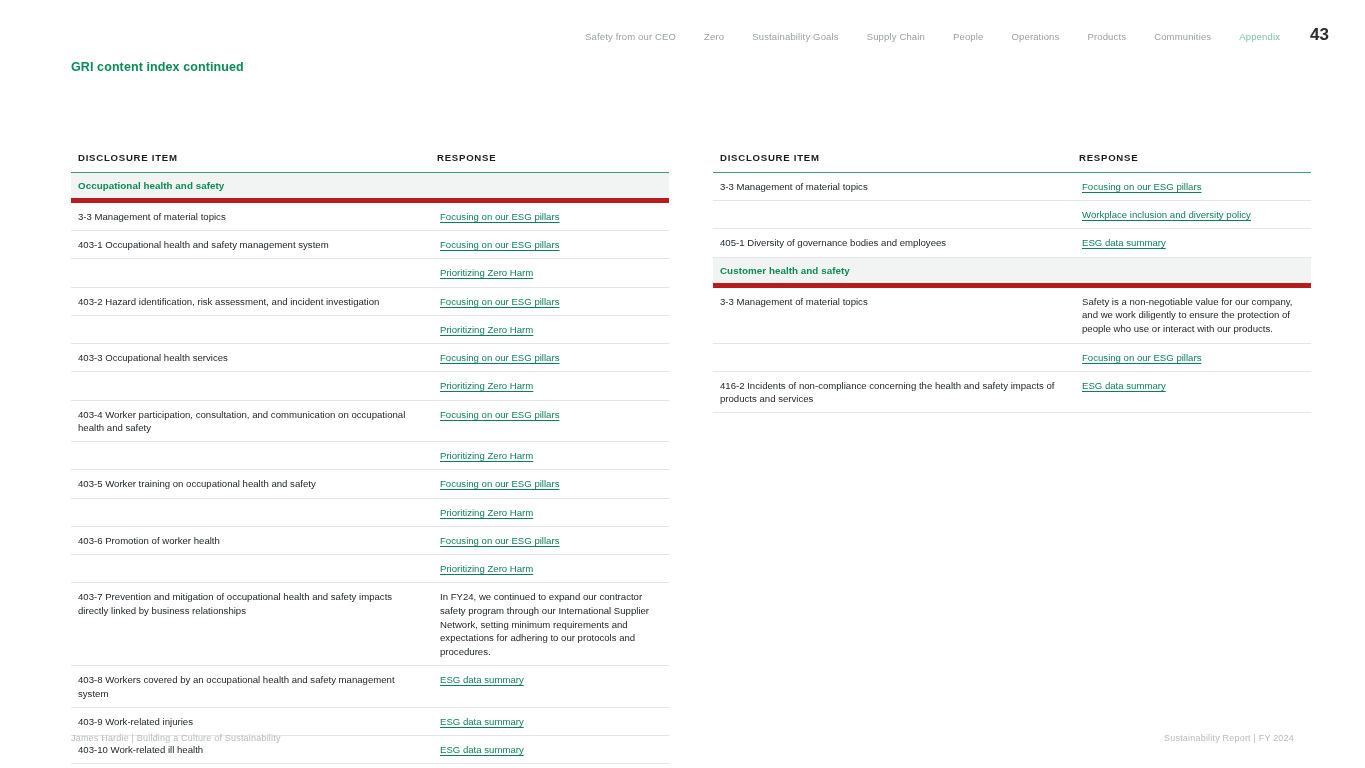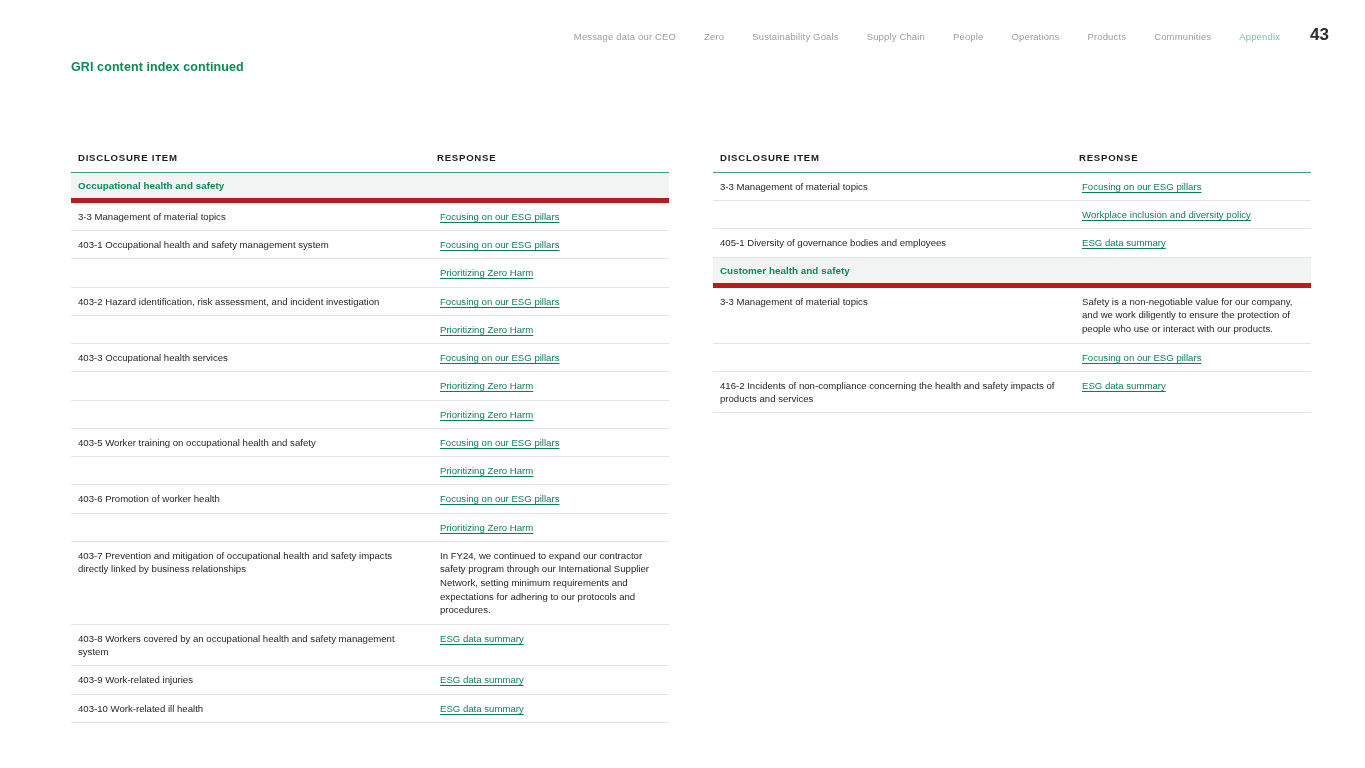--- a/index.html
+++ b/index.html
@@ -131,21 +131,21 @@
     letter-spacing: .2px;
   }
 </style>
 </head>
 <body>
 
 <div class="page">
 
   <nav class="topnav">
     <div id="nav-items-host" style="display:flex;align-items:baseline;">
-        <span class="nav-item">Message data our CEO</span>
+        <span class="nav-item">Safety from our CEO</span>
         <span class="nav-item">Zero</span>
         <span class="nav-item">Sustainability Goals</span>
         <span class="nav-item">Supply Chain</span>
         <span class="nav-item">People</span>
         <span class="nav-item">Operations</span>
         <span class="nav-item">Products</span>
         <span class="nav-item">Communities</span>
         <span class="nav-item active">Appendix</span>
       </div>
     <span class="nav-page">43</span>
@@ -193,20 +193,24 @@
             </tr>
             <tr class="data-row">
               <td class="item">403-3 Occupational health services</td>
               <td class="resp"><span class="link">Focusing on our ESG pillars</span></td>
             </tr>
             <tr class="data-row">
               <td class="item"></td>
               <td class="resp"><span class="link">Prioritizing Zero Harm</span></td>
             </tr>
             <tr class="data-row">
+              <td class="item">403-4 Worker participation, consultation, and communication on occupational health and safety</td>
+              <td class="resp"><span class="link">Focusing on our ESG pillars</span></td>
+            </tr>
+            <tr class="data-row">
               <td class="item"></td>
               <td class="resp"><span class="link">Prioritizing Zero Harm</span></td>
             </tr>
             <tr class="data-row">
               <td class="item">403-5 Worker training on occupational health and safety</td>
               <td class="resp"><span class="link">Focusing on our ESG pillars</span></td>
             </tr>
             <tr class="data-row">
               <td class="item"></td>
               <td class="resp"><span class="link">Prioritizing Zero Harm</span></td>
@@ -278,14 +282,18 @@
             <tr class="data-row last-row">
               <td class="item">416-2 Incidents of non-compliance concerning the health and safety impacts of products and services</td>
               <td class="resp"><span class="link">ESG data summary</span></td>
             </tr>
           </tbody>
       </table>
     </div>
 
   </div>
 
+  <div class="footer">
+    <span>James Hardie | Building a Culture of Sustainability</span>
+    <span>Sustainability Report | FY 2024</span>
+  </div>
 
 </div>
 
 </body></html>

